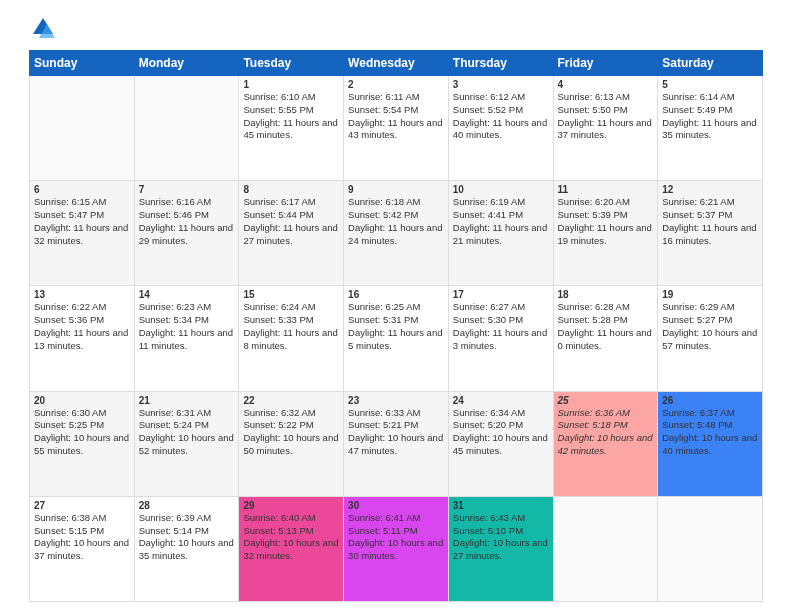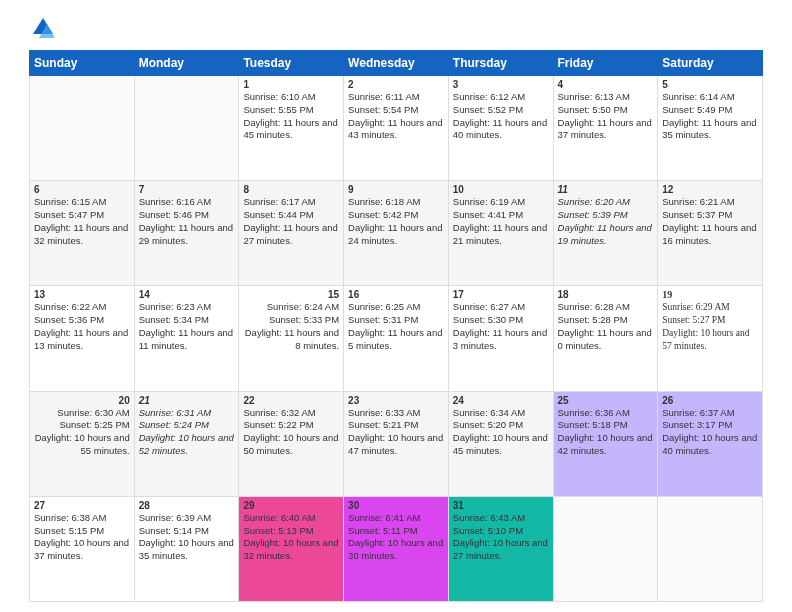--- a/index.html
+++ b/index.html
@@ -177,87 +177,87 @@
             <div class="cell-content"><span>Sunrise: 6:17 AM</span><br><span>Sunset: 5:44 PM</span><br><span>Daylight: 11 hours and 27 minutes.</span></div>
           </td>
           <td style="background: rgb(245, 245, 245);">
             <span class="day-num">9</span>
             <div class="cell-content"><span>Sunrise: 6:18 AM</span><br><span>Sunset: 5:42 PM</span><br><span>Daylight: 11 hours and 24 minutes.</span></div>
           </td>
           <td style="background: rgb(245, 245, 245);">
             <span class="day-num">10</span>
             <div class="cell-content"><span>Sunrise: 6:19 AM</span><br><span>Sunset: 4:41 PM</span><br><span>Daylight: 11 hours and 21 minutes.</span></div>
           </td>
-          <td style="background: rgb(245, 245, 245); font-style: italic;">
+          <td style="background: rgb(245, 245, 245);">
             <span class="day-num">11</span>
             <div class="cell-content"><span>Sunrise: 6:20 AM</span><br><span>Sunset: 5:39 PM</span><br><span>Daylight: 11 hours and 19 minutes.</span></div>
           </td>
           <td style="background: rgb(245, 245, 245);">
             <span class="day-num">12</span>
             <div class="cell-content"><span>Sunrise: 6:21 AM</span><br><span>Sunset: 5:37 PM</span><br><span>Daylight: 11 hours and 16 minutes.</span></div>
           </td>
         </tr>
         <tr>
           <td style="background: rgb(255, 255, 255);">
             <span class="day-num">13</span>
             <div class="cell-content"><span>Sunrise: 6:22 AM</span><br><span>Sunset: 5:36 PM</span><br><span>Daylight: 11 hours and 13 minutes.</span></div>
           </td>
           <td style="background: rgb(255, 255, 255);">
             <span class="day-num">14</span>
             <div class="cell-content"><span>Sunrise: 6:23 AM</span><br><span>Sunset: 5:34 PM</span><br><span>Daylight: 11 hours and 11 minutes.</span></div>
           </td>
-          <td style="background: rgb(255, 255, 255); text-align: right;">
+          <td style="background: rgb(255, 255, 255);">
             <span class="day-num">15</span>
             <div class="cell-content"><span>Sunrise: 6:24 AM</span><br><span>Sunset: 5:33 PM</span><br><span>Daylight: 11 hours and 8 minutes.</span></div>
           </td>
           <td style="background: rgb(255, 255, 255);">
             <span class="day-num">16</span>
             <div class="cell-content"><span>Sunrise: 6:25 AM</span><br><span>Sunset: 5:31 PM</span><br><span>Daylight: 11 hours and 5 minutes.</span></div>
           </td>
           <td style="background: rgb(255, 255, 255);">
             <span class="day-num">17</span>
             <div class="cell-content"><span>Sunrise: 6:27 AM</span><br><span>Sunset: 5:30 PM</span><br><span>Daylight: 11 hours and 3 minutes.</span></div>
           </td>
           <td style="background: rgb(255, 255, 255);">
             <span class="day-num">18</span>
             <div class="cell-content"><span>Sunrise: 6:28 AM</span><br><span>Sunset: 5:28 PM</span><br><span>Daylight: 11 hours and 0 minutes.</span></div>
           </td>
-          <td style="background: rgb(255, 255, 255); font-family: Liberation Serif, serif;">
+          <td style="background: rgb(255, 255, 255);">
             <span class="day-num">19</span>
             <div class="cell-content"><span>Sunrise: 6:29 AM</span><br><span>Sunset: 5:27 PM</span><br><span>Daylight: 10 hours and 57 minutes.</span></div>
           </td>
         </tr>
         <tr>
-          <td style="background: rgb(245, 245, 245); text-align: right;">
+          <td style="background: rgb(245, 245, 245);">
             <span class="day-num">20</span>
             <div class="cell-content"><span>Sunrise: 6:30 AM</span><br><span>Sunset: 5:25 PM</span><br><span>Daylight: 10 hours and 55 minutes.</span></div>
           </td>
-          <td style="background: rgb(245, 245, 245); font-style: italic;">
+          <td style="background: rgb(245, 245, 245);">
             <span class="day-num">21</span>
             <div class="cell-content"><span>Sunrise: 6:31 AM</span><br><span>Sunset: 5:24 PM</span><br><span>Daylight: 10 hours and 52 minutes.</span></div>
           </td>
           <td style="background: rgb(245, 245, 245);">
             <span class="day-num">22</span>
             <div class="cell-content"><span>Sunrise: 6:32 AM</span><br><span>Sunset: 5:22 PM</span><br><span>Daylight: 10 hours and 50 minutes.</span></div>
           </td>
           <td style="background: rgb(245, 245, 245);">
             <span class="day-num">23</span>
             <div class="cell-content"><span>Sunrise: 6:33 AM</span><br><span>Sunset: 5:21 PM</span><br><span>Daylight: 10 hours and 47 minutes.</span></div>
           </td>
           <td style="background: rgb(245, 245, 245);">
             <span class="day-num">24</span>
             <div class="cell-content"><span>Sunrise: 6:34 AM</span><br><span>Sunset: 5:20 PM</span><br><span>Daylight: 10 hours and 45 minutes.</span></div>
           </td>
-          <td style="background: #c4b5fd;">
+          <td style="background: #fca5a5; font-style: italic;">
             <span class="day-num">25</span>
             <div class="cell-content"><span>Sunrise: 6:36 AM</span><br><span>Sunset: 5:18 PM</span><br><span>Daylight: 10 hours and 42 minutes.</span></div>
           </td>
-          <td style="background: #c4b5fd;">
+          <td style="background: #3b82f6;">
             <span class="day-num">26</span>
-            <div class="cell-content"><span>Sunrise: 6:37 AM</span><br><span>Sunset: 3:17 PM</span><br><span>Daylight: 10 hours and 40 minutes.</span></div>
+            <div class="cell-content"><span>Sunrise: 6:37 AM</span><br><span>Sunset: 5:48 PM</span><br><span>Daylight: 10 hours and 40 minutes.</span></div>
           </td>
         </tr>
         <tr>
           <td style="background: rgb(255, 255, 255); margin-left: 48px;">
             <span class="day-num">27</span>
             <div class="cell-content"><span>Sunrise: 6:38 AM</span><br><span>Sunset: 5:15 PM</span><br><span>Daylight: 10 hours and 37 minutes.</span></div>
           </td>
           <td style="background: rgb(255, 255, 255);">
             <span class="day-num">28</span>
             <div class="cell-content"><span>Sunrise: 6:39 AM</span><br><span>Sunset: 5:14 PM</span><br><span>Daylight: 10 hours and 35 minutes.</span></div>

